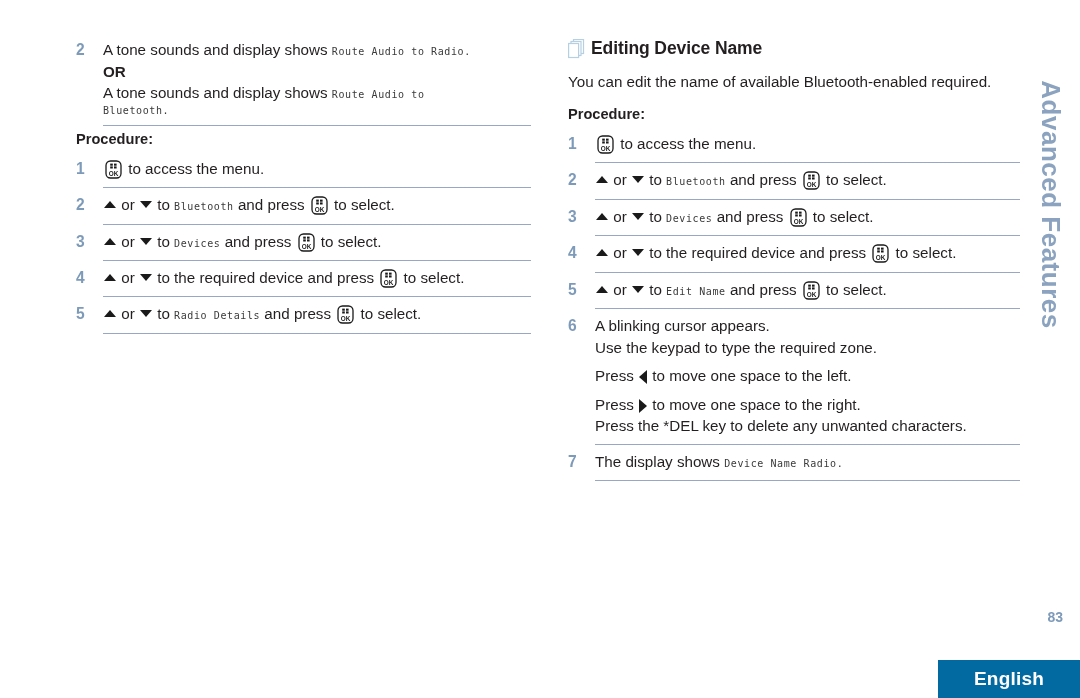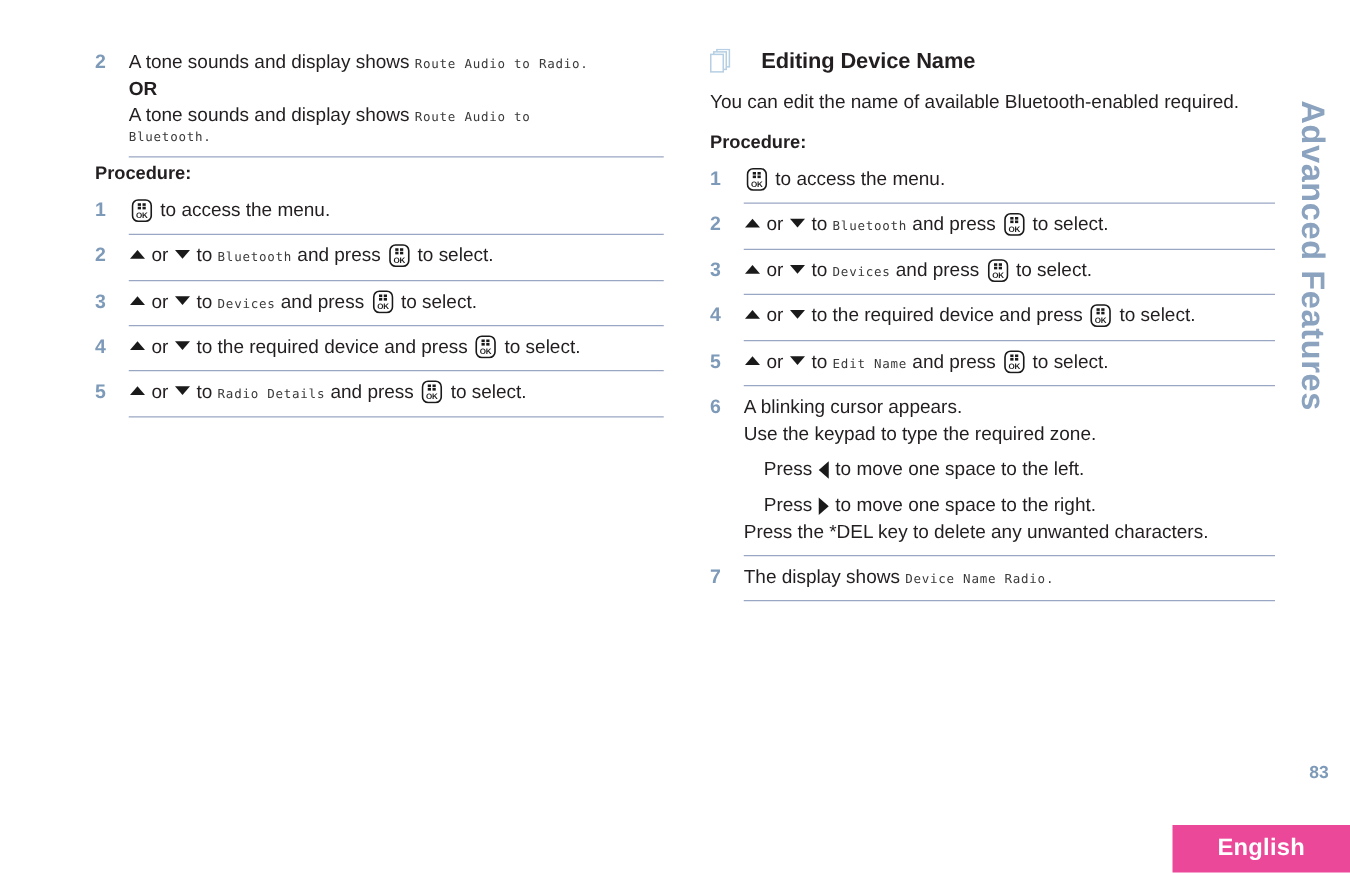--- a/index.html
+++ b/index.html
@@ -37,33 +37,33 @@
   .step-num {
     color: #7e9ab9;
     font-weight: bold;
     font-size: 15.6px;
     width: 27px;
     flex: 0 0 27px;
     line-height: 1.5;
   }
   .step-body { flex: 1 1 auto; padding-top: 1px; }
   .step-body .sub { display: block; }
-  .step-body .sub.gap { margin-top: 7px; margin-left: 16px; }
+  .step-body .sub.gap { margin-top: 7px; }
   .rule {
     border-bottom: 1px solid #9aa7c4;
     margin-left: 27px;
     margin-top: 4px;
     margin-bottom: 5px;
   }
 
   
   .section-head {
     display: flex;
     align-items: center;
-    gap: 23px;
+    gap: 5px;
     margin-top: 24px;
     margin-bottom: 12px;
   }
   .section-head .title {
     font-size: 17.5px;
     font-weight: bold;
     letter-spacing: -0.1px;
     color: #231f20;
   }
   .col-right .section-head { margin-top: 0; }
@@ -161,21 +161,21 @@
     font-size: 14px;
     font-weight: bold;
     color: #7e9ab9;
   }
   .footer-bar {
     position: absolute;
     left: 938px;
     top: 660px;
     width: 142px;
     height: 38px;
-    background: #ec4899;
+    background: #0369a1;
     display: flex;
     align-items: center;
     justify-content: center;
   }
   .footer-bar span {
     color: #ffffff;
     font-size: 19px;
     font-weight: bold;
     letter-spacing: 0.2px;
   }

